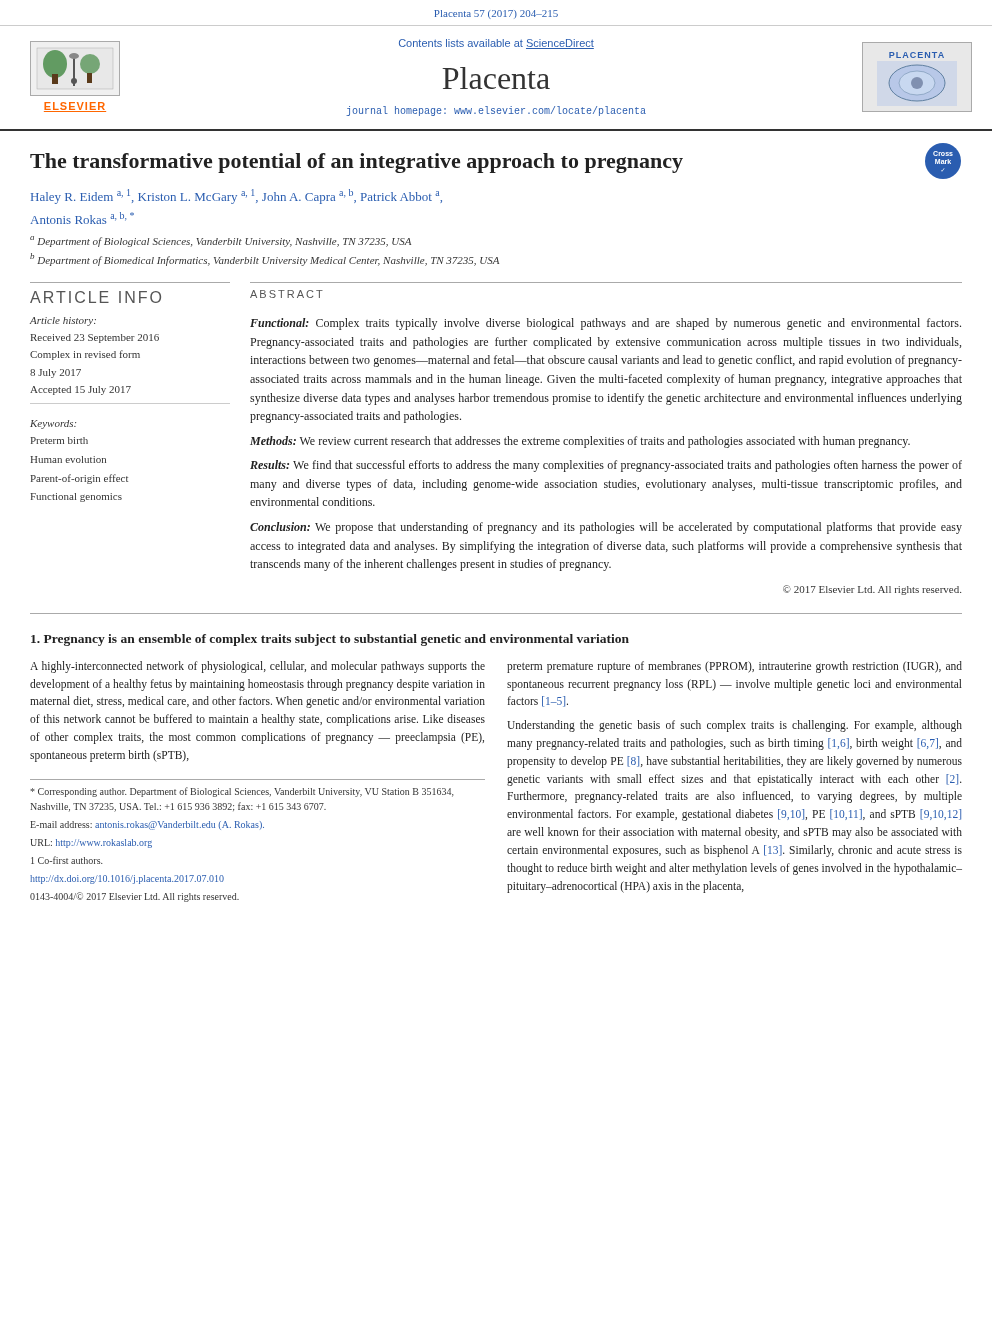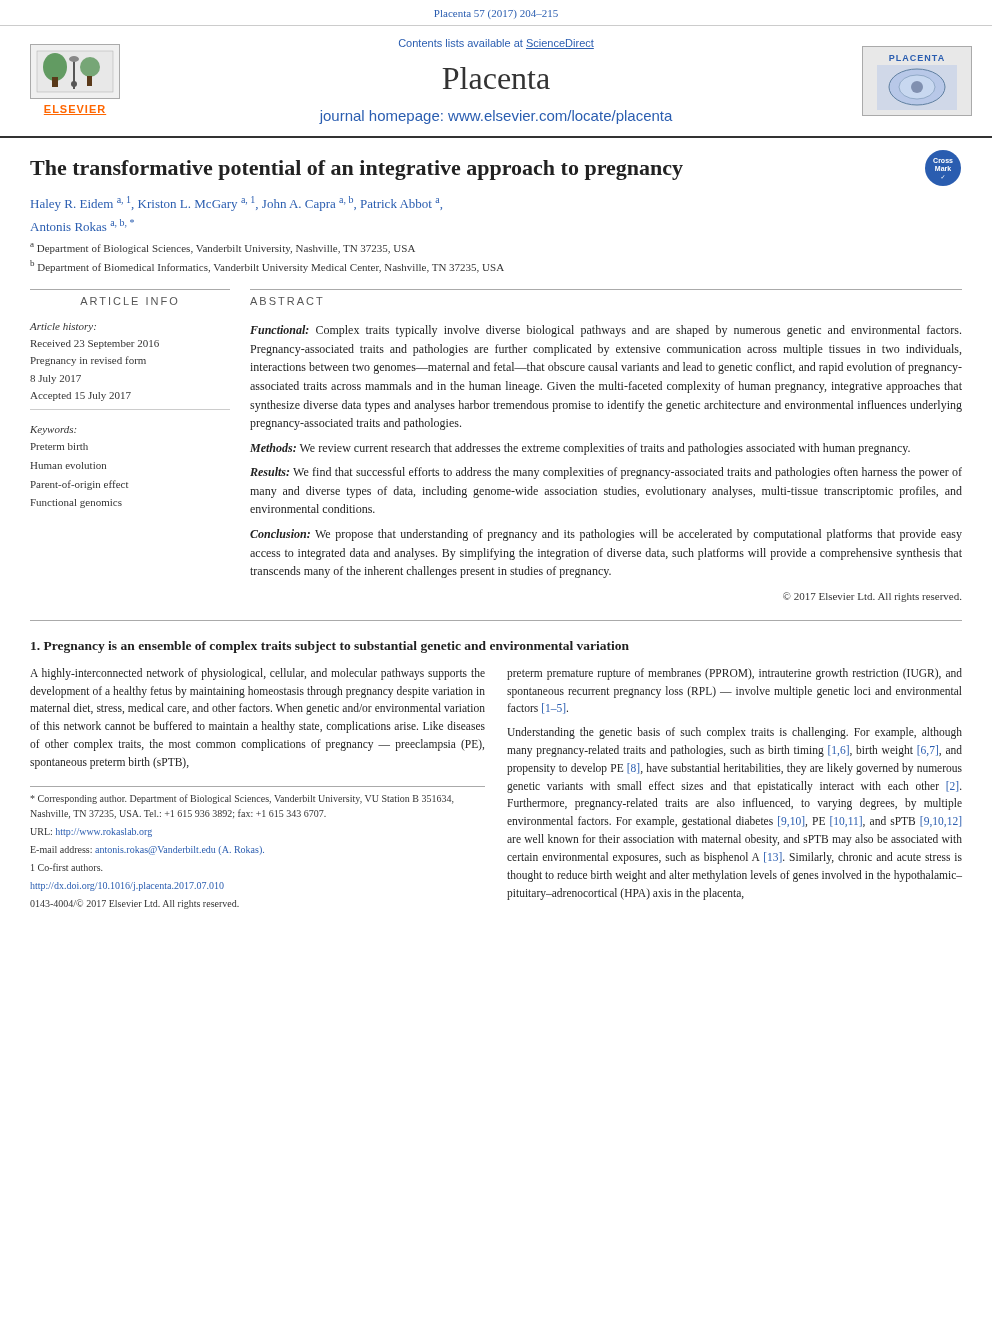--- a/index.html
+++ b/index.html
@@ -72,23 +72,23 @@
       color: #2a5db0;
       font-family: Arial, sans-serif;
     }
     .journal-name {
       font-size: 32px;
       color: #333;
       font-family: "Times New Roman", serif;
       margin: 4px 0;
     }
     .journal-homepage {
-      font-size: 15px;
-      color: #2a5db0;
-      font-family: Liberation Sans, sans-serif;
+      font-size: 10px;
+      color: #2a5db0;
+      font-family: Liberation Mono, monospace;
       text-align: center;
     }
 
     .placenta-logo {
       width: 110px;
       height: 70px;
       border: 1px solid #aaa;
       background: #e8e8e8;
       display: flex;
       align-items: center;
@@ -142,20 +142,21 @@
     }
     .authors span.affil-sup {
       font-size: 10px;
       vertical-align: super;
       color: #2a5db0;
     }
 
     
     .affiliations {
       font-size: 11px;
+      font-style: italic;
       color: #333;
       margin-bottom: 14px;
       line-height: 1.5;
     }
     .affiliations .affil-sup {
       font-size: 9px;
       vertical-align: super;
     }
 
     
@@ -168,28 +169,26 @@
       width: 200px;
       flex-shrink: 0;
       border-top: 1px solid #aaa;
     }
     .right-col {
       flex: 1;
       border-top: 1px solid #aaa;
     }
 
     .article-info-header {
-      font-size: 11px;
+      font-size: 16px;
       letter-spacing: 2px;
       color: #555;
       text-transform: uppercase;
       font-family: Arial, sans-serif;
       padding: 4px 0;
-      margin-bottom: 6px;
-      text-align: center;
     }
 
     .article-history {
       margin-bottom: 12px;
     }
     .article-history .hist-label {
       font-style: italic;
       font-size: 11px;
       color: #333;
     }
@@ -389,21 +388,21 @@
 
   <div class="two-col">
 
     <div class="left-col">
       <div class="article-info-header">ARTICLE INFO</div>
 
       <div class="article-history">
         <div class="hist-label">Article history:</div>
         <div class="hist-dates">
           <div>Received 23 September 2016</div>
-          <div>Pregnancy in revised form</div>
+          <div>Complex in revised form</div>
           <div>8 July 2017</div>
           <div>Accepted 15 July 2017</div>
         </div>
       </div>
 
       <div class="keywords-section">
         <div class="keywords-label">Keywords:</div>
         <div class="keywords-list">
           <div>Preterm birth</div>
           <div>Human evolution</div>
@@ -445,26 +444,26 @@
     <div class="body-two-col">
 
       <div class="body-left">
         <div class="body-text">
           <p>A highly-interconnected network of physiological, cellular, and molecular pathways supports the development of a healthy fetus by maintaining homeostasis through pregnancy despite variation in maternal diet, stress, medical care, and other factors. When genetic and/or environmental variation of this network cannot be buffered to maintain a healthy state, complications arise. Like diseases of other complex traits, the most common complications of pregnancy — preeclampsia (PE), spontaneous preterm birth (sPTB),</p>
         </div>
 
         <div class="article-footer">
           <div class="footer-note">* Corresponding author. Department of Biological Sciences, Vanderbilt University, VU Station B 351634, Nashville, TN 37235, USA. Tel.: +1 615 936 3892; fax: +1 615 343 6707.</div>
           <div class="footer-note">
+            <span>E-mail address:</span>
+            <span class="footer-doi">antonis.rokas@Vanderbilt.edu (A. Rokas).</span>
+          </div>
+          <div class="footer-note">
             <span>URL:</span>
             <span class="footer-doi">http://www.rokaslab.org</span>
-          </div>
-          <div class="footer-note">
-            <span>E-mail address:</span>
-            <span class="footer-doi">antonis.rokas@Vanderbilt.edu (A. Rokas).</span>
           </div>
           <div class="footer-note">1 Co-first authors.</div>
           <div class="footer-note">
             <span class="footer-doi">http://dx.doi.org/10.1016/j.placenta.2017.07.010</span>
           </div>
           <div class="footer-note footer-issn">0143-4004/© 2017 Elsevier Ltd. All rights reserved.</div>
         </div>
       </div>
 
       <div class="body-right">

